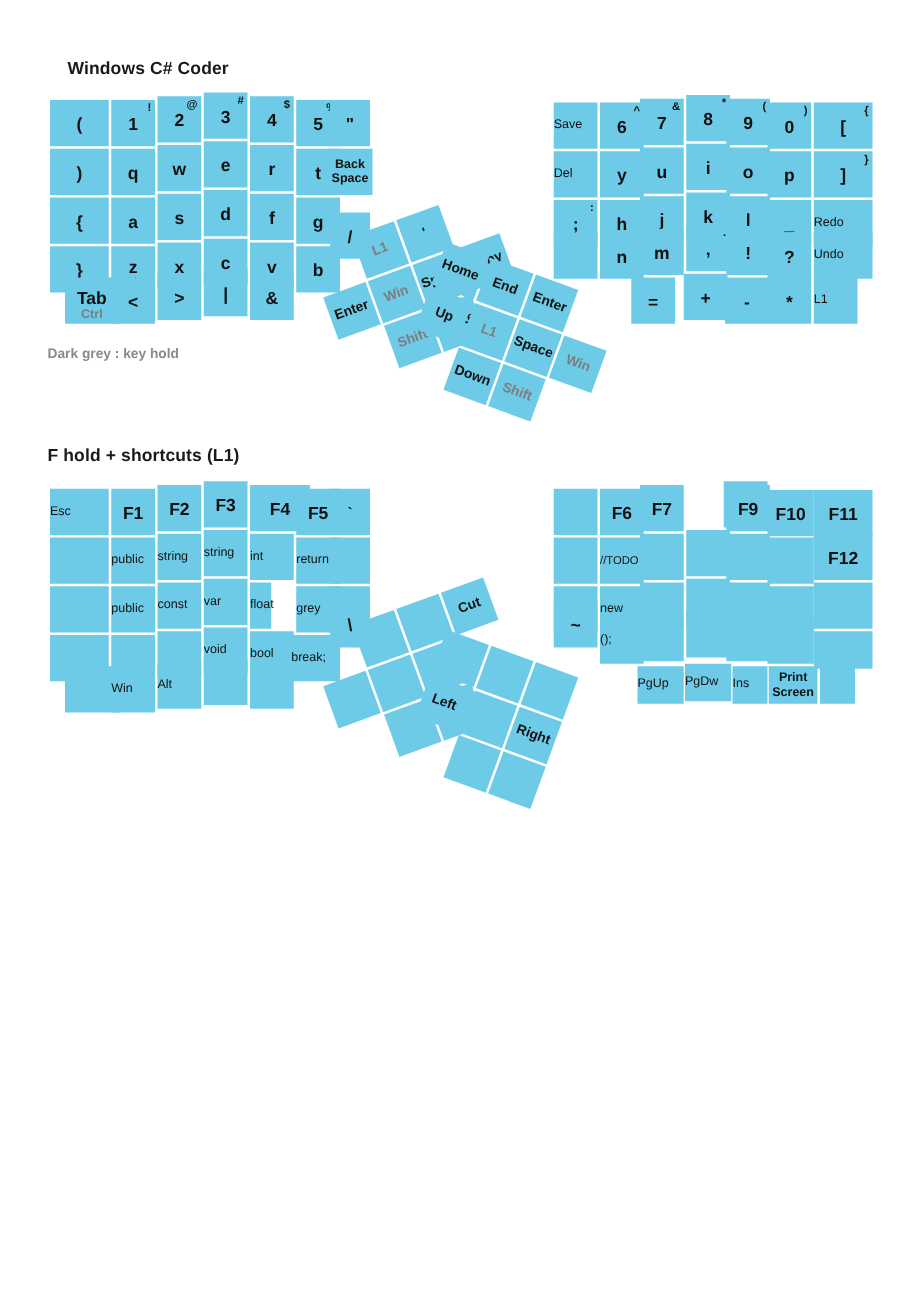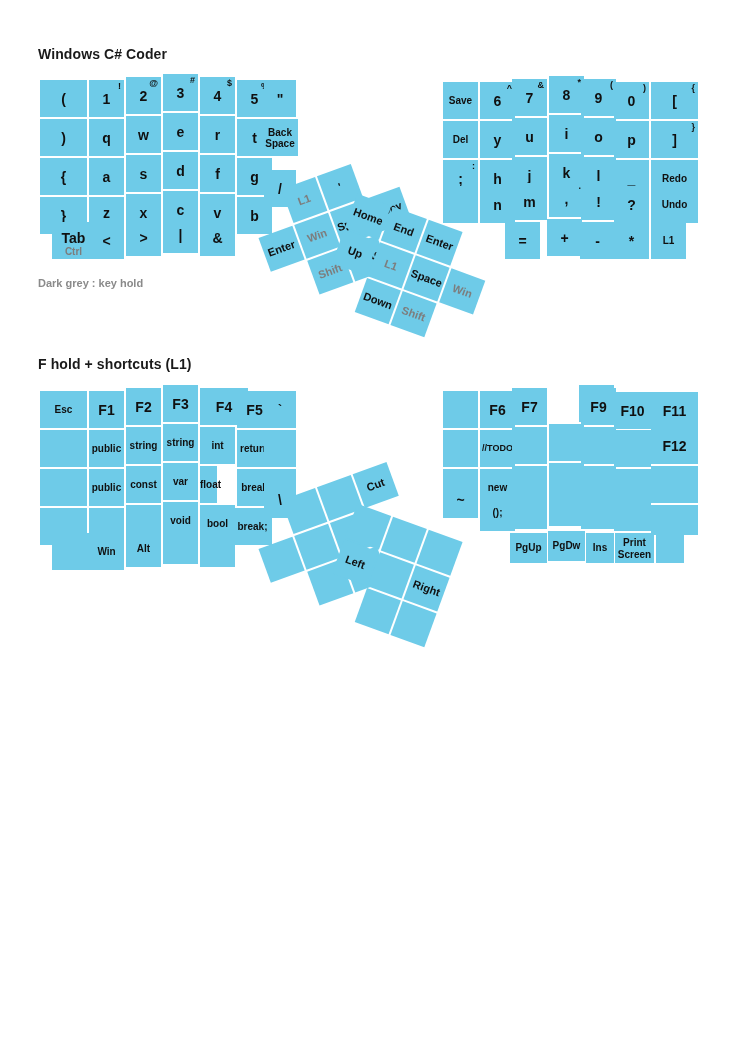--- a/index.html
+++ b/index.html
@@ -3,31 +3,31 @@
 <meta charset="utf-8">
 <style>
   html,body{margin:0;padding:0;background:#ffffff;}
   body{width:736px;height:1041px;position:relative;font-family:"Liberation Sans",sans-serif;overflow:hidden;}
   .title{position:absolute;font-size:14px;font-weight:bold;color:#1a1a1a;letter-spacing:0.1px;}
   .note{position:absolute;font-size:11px;font-weight:bold;color:#8a8a8a;}
   .key{position:absolute;background:#6ecbe8;box-sizing:border-box;}
   .key .main{position:absolute;left:0;right:0;top:50%;transform:translateY(-50%);text-align:center;font-size:14px;font-weight:bold;color:#101010;line-height:1;}
   .key .sup{position:absolute;right:3px;top:2px;font-size:9px;font-weight:bold;color:#101010;line-height:1;}
   .key .sub{position:absolute;left:0;right:0;bottom:2px;text-align:center;font-size:10px;font-weight:bold;color:#7d7d7d;line-height:1;}
-  .key .small{position:absolute;left:0;right:0;top:50%;transform:translateY(-50%);text-align:center;font-size:10px;font-weight:bold;color:#101010;line-height:1.05;}
+  .key .small{position:absolute;left:0;right:0;top:50%;transform:translateY(-50%);font-size:10px;font-weight:normal;color:#101010;line-height:1.05;}
   .key .two{position:absolute;left:0;right:0;top:50%;transform:translateY(-50%);text-align:center;font-size:10px;font-weight:bold;color:#101010;line-height:1.15;}
   .thumb{position:absolute;background:#6ecbe8;box-sizing:border-box;}
   .thumb .lbl{position:absolute;left:0;right:0;top:50%;transform:translateY(-50%);text-align:center;font-size:12px;font-weight:bold;color:#101010;line-height:1;}
   .thumb .lbl.sm{font-size:11px;}
   .thumb .lbl.grey{color:#7d7d7d;}
 </style>
 </head>
 <body>
 
-<div class="title" style="left:38px;top:46px;">Windows C# Coder</div>
+<div class="title" style="left:54px;top:46px;">Windows C# Coder</div>
 <div class="note" style="left:38px;top:277px;">Dark grey : key hold</div>
 
 <div class="key" style="left:40px;top:80px;width:47px;height:37px;">
     <span class="main">(</span>
     <span class="sup"></span>
   </div>
 <div class="key" style="left:89px;top:80px;width:35px;height:37px;">
     <span class="main">1</span>
     <span class="sup">!</span>
   </div>
@@ -357,21 +357,21 @@
 <div class="key" style="left:126px;top:466px;width:35px;height:37px;">
     <span class="small">const</span>
   </div>
 <div class="key" style="left:163px;top:463px;width:35px;height:37px;">
     <span class="small">var</span>
   </div>
 <div class="key" style="left:200px;top:466px;width:17px;height:37px;">
     <span class="small">float</span>
   </div>
 <div class="key" style="left:237px;top:469px;width:35px;height:37px;">
-    <span class="small">break</span>
+    <span class="small">grey</span>
   </div>
 <div class="key" style="left:264px;top:469px;width:32px;height:37px;">
     <span class="small"></span>
   </div>
 
 <div class="key" style="left:40px;top:508px;width:47px;height:37px;">
     <span class="small"></span>
   </div>
 <div class="key" style="left:89px;top:508px;width:35px;height:37px;">
     <span class="small"></span>

